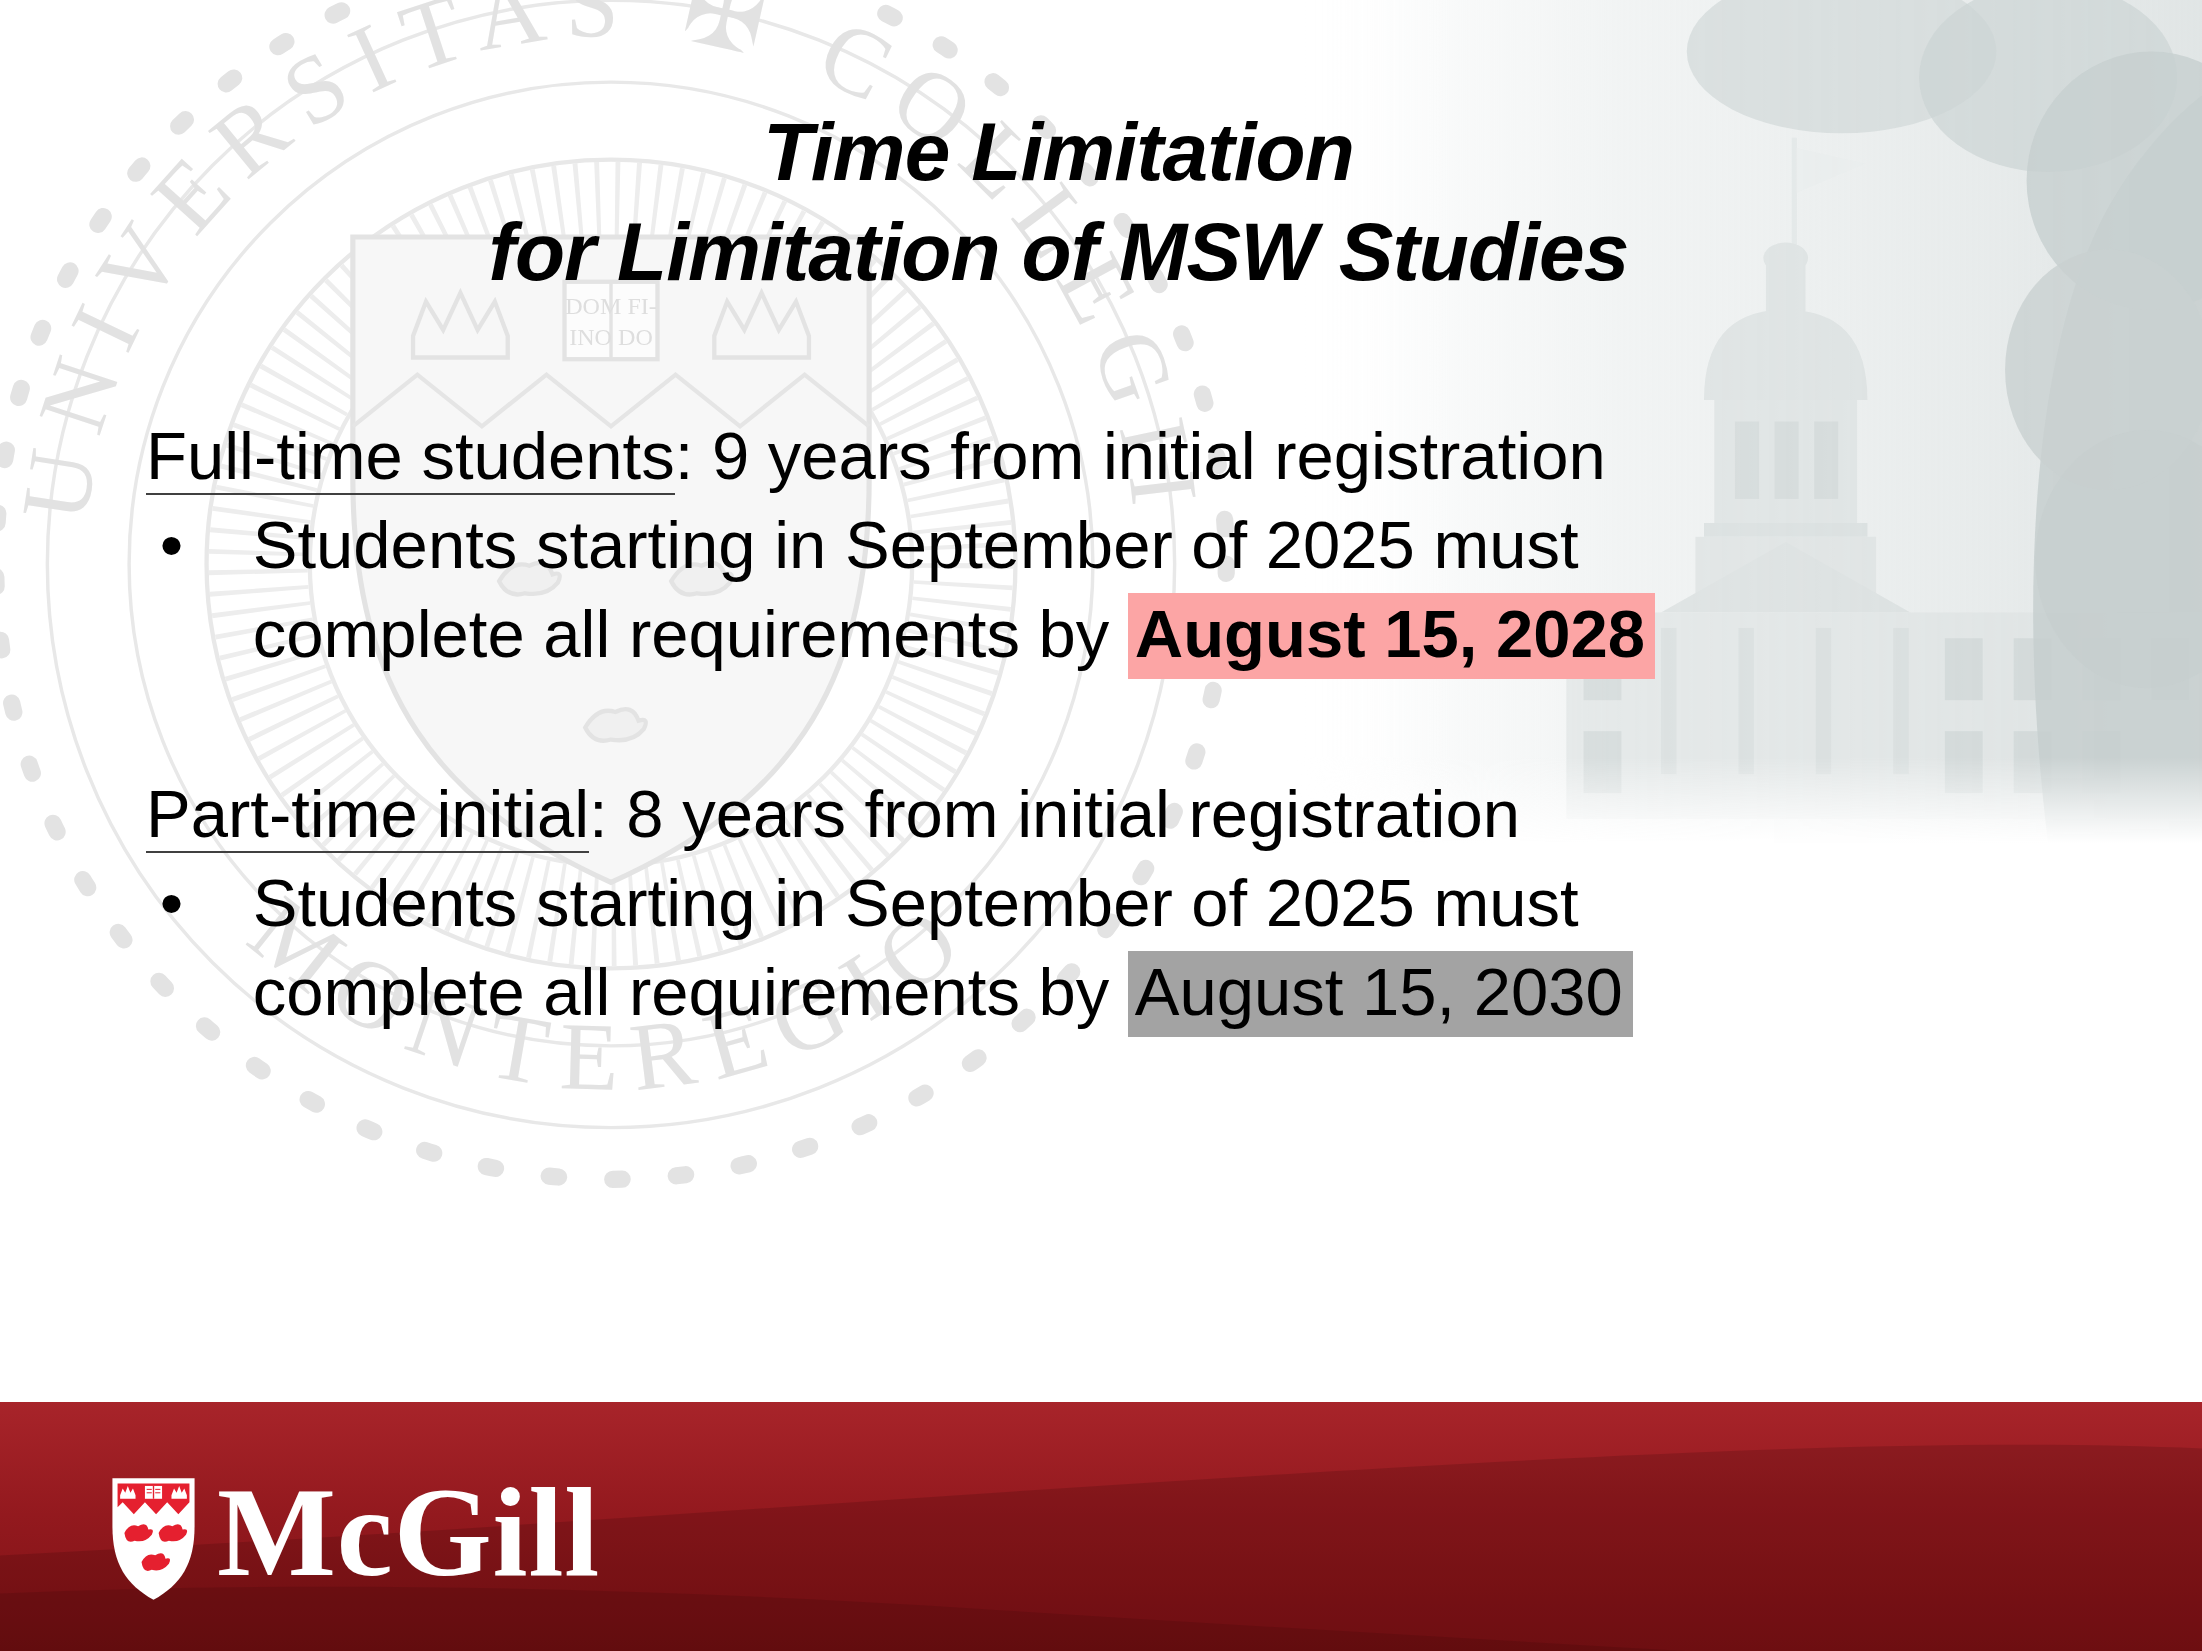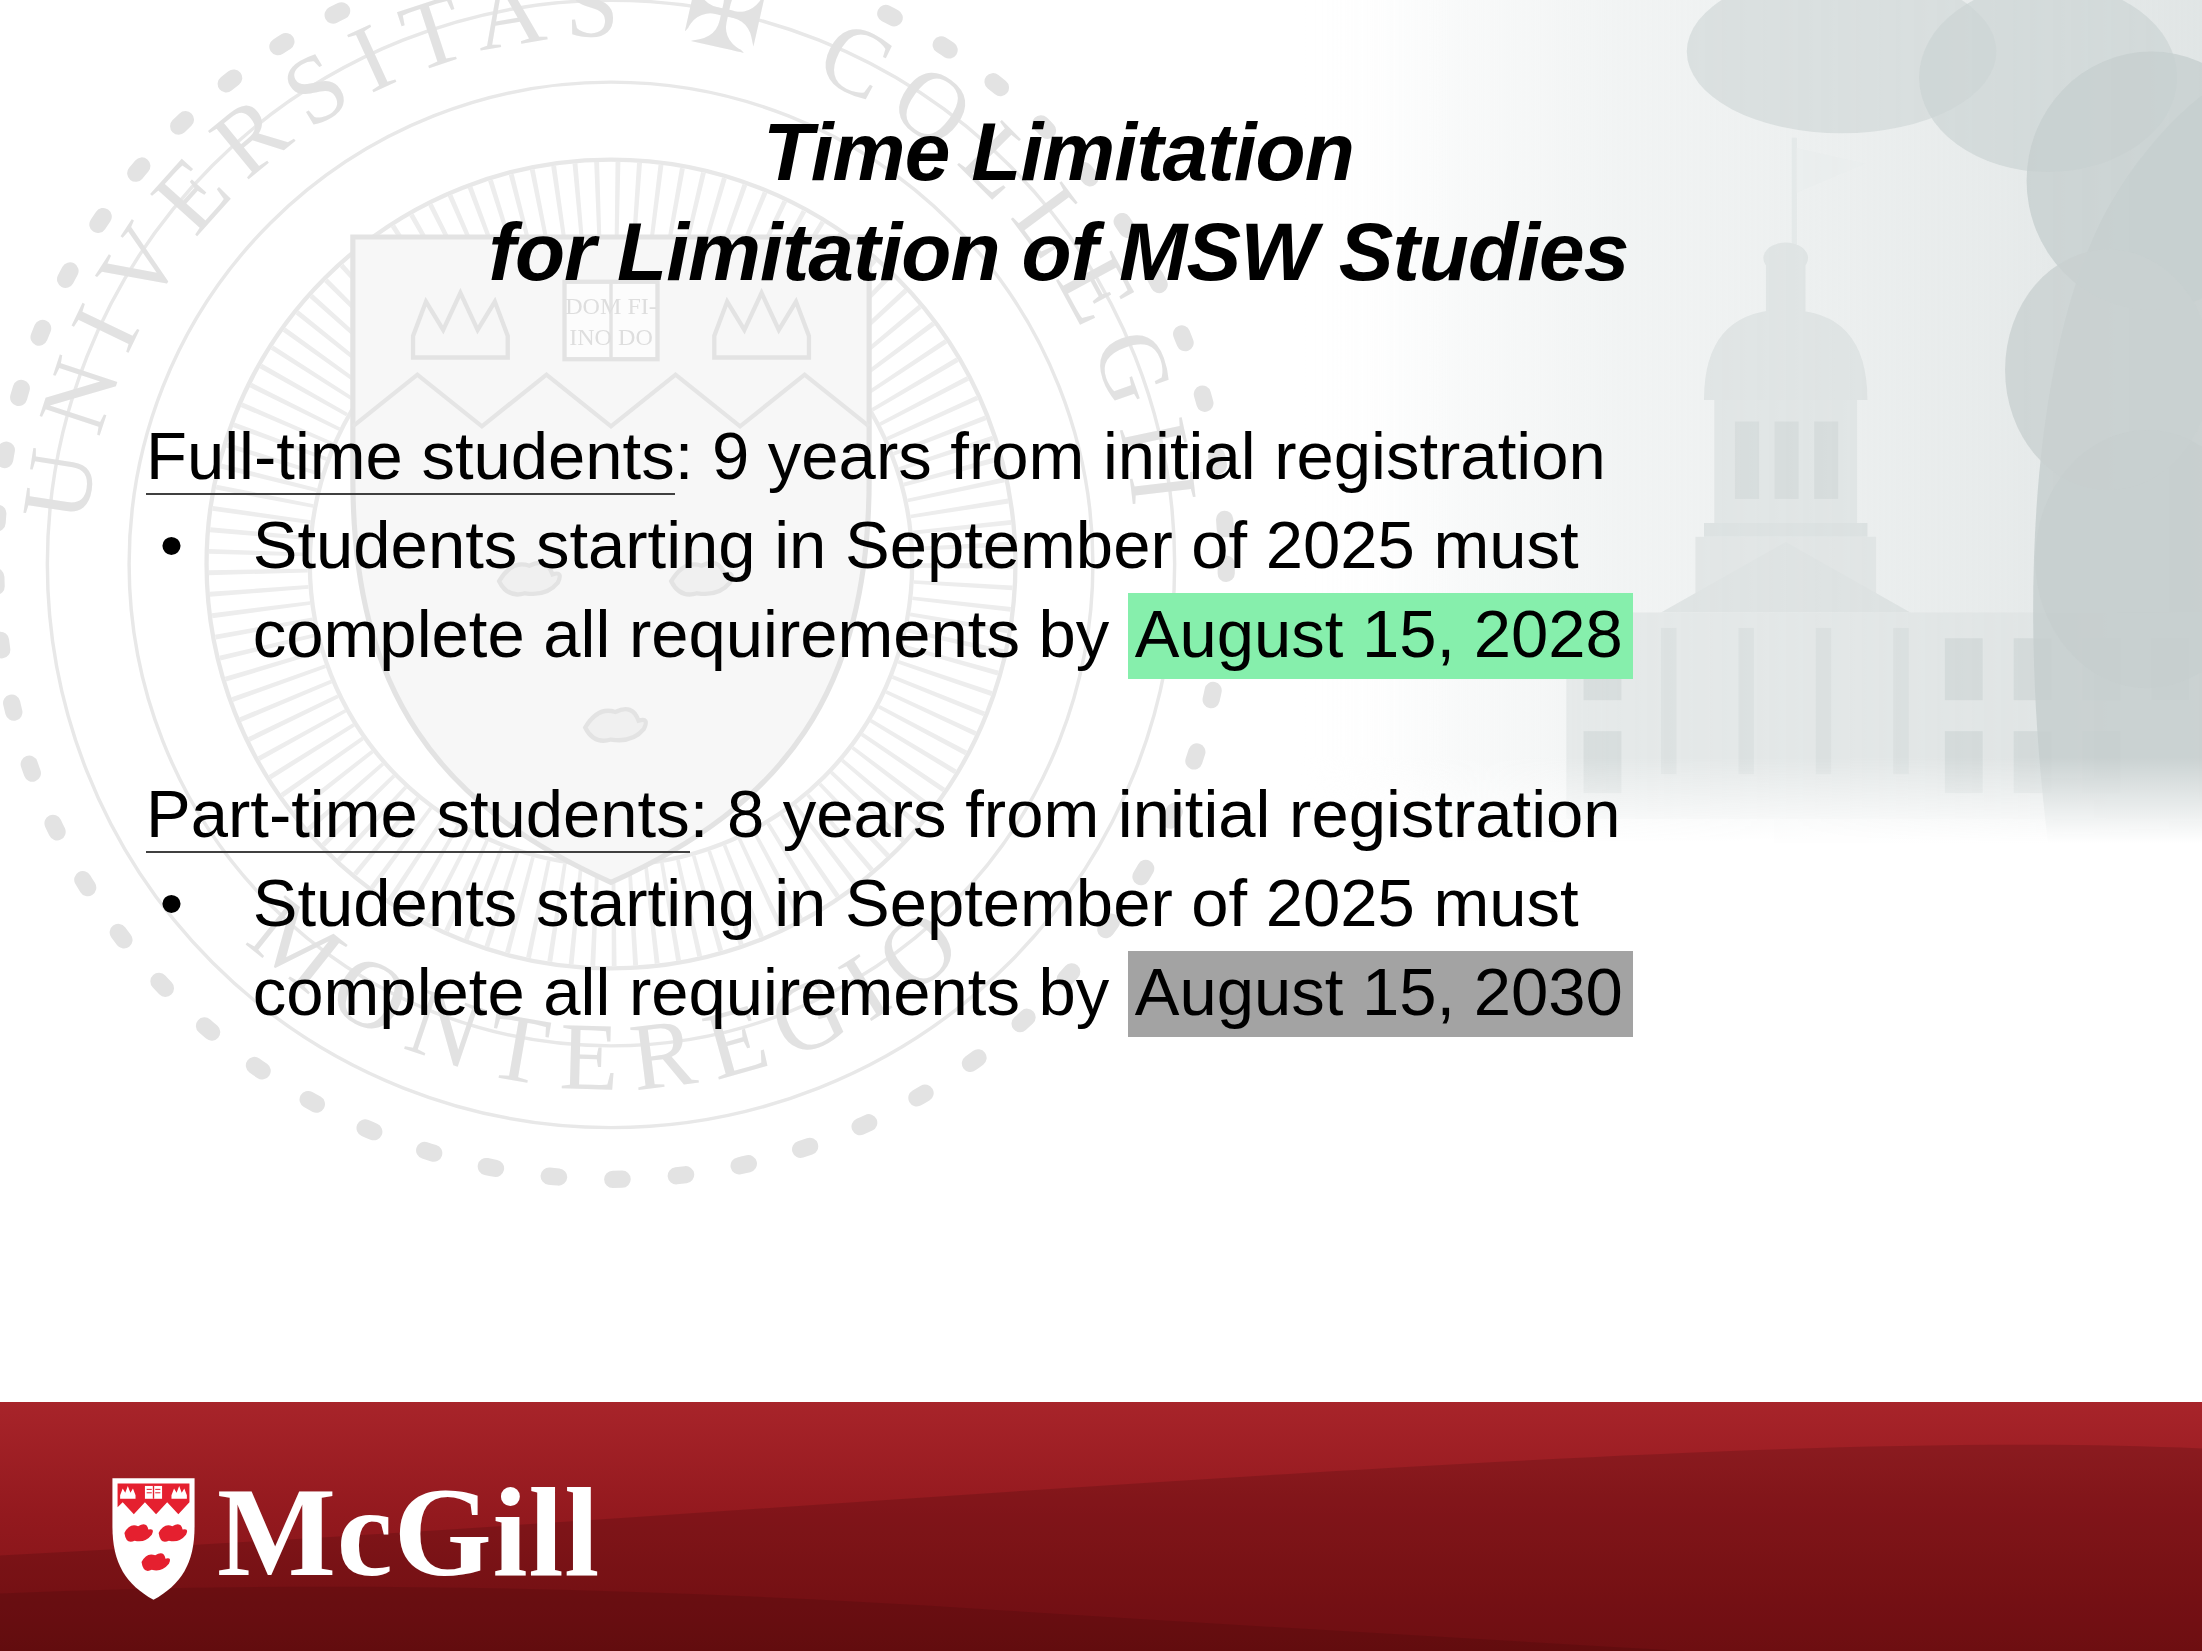--- a/index.html
+++ b/index.html
@@ -149,29 +149,29 @@
 
   <div class="section" id="section-fulltime">
     <div>
       <span class="heading-underlined">Full-time students</span><span>: 9 years from initial registration</span>
     </div>
     <div class="bullet-row">
       <span class="bullet-marker">•</span>
       <div>
         <div>Students starting in September of 2025 must</div>
         <div>
-          <span>complete all requirements by </span><span class="hl" style="background: #86efac;">August 15, 2028</span>
+          <span>complete all requirements by </span><span class="hl" style="background: #fca5a5; font-weight: bold;">August 15, 2028</span>
         </div>
       </div>
     </div>
   </div>
 
   <div class="section" id="section-parttime">
     <div>
-      <span class="heading-underlined">Part-time students</span><span>: 8 years from initial registration</span>
+      <span class="heading-underlined">Part-time initial</span><span>: 8 years from initial registration</span>
     </div>
     <div class="bullet-row">
       <span class="bullet-marker">•</span>
       <div>
         <div>Students starting in September of 2025 must</div>
         <div>
           <span>complete all requirements by </span><span class="hl" style="background: #a3a3a3;">August 15, 2030</span>
         </div>
       </div>
     </div>

